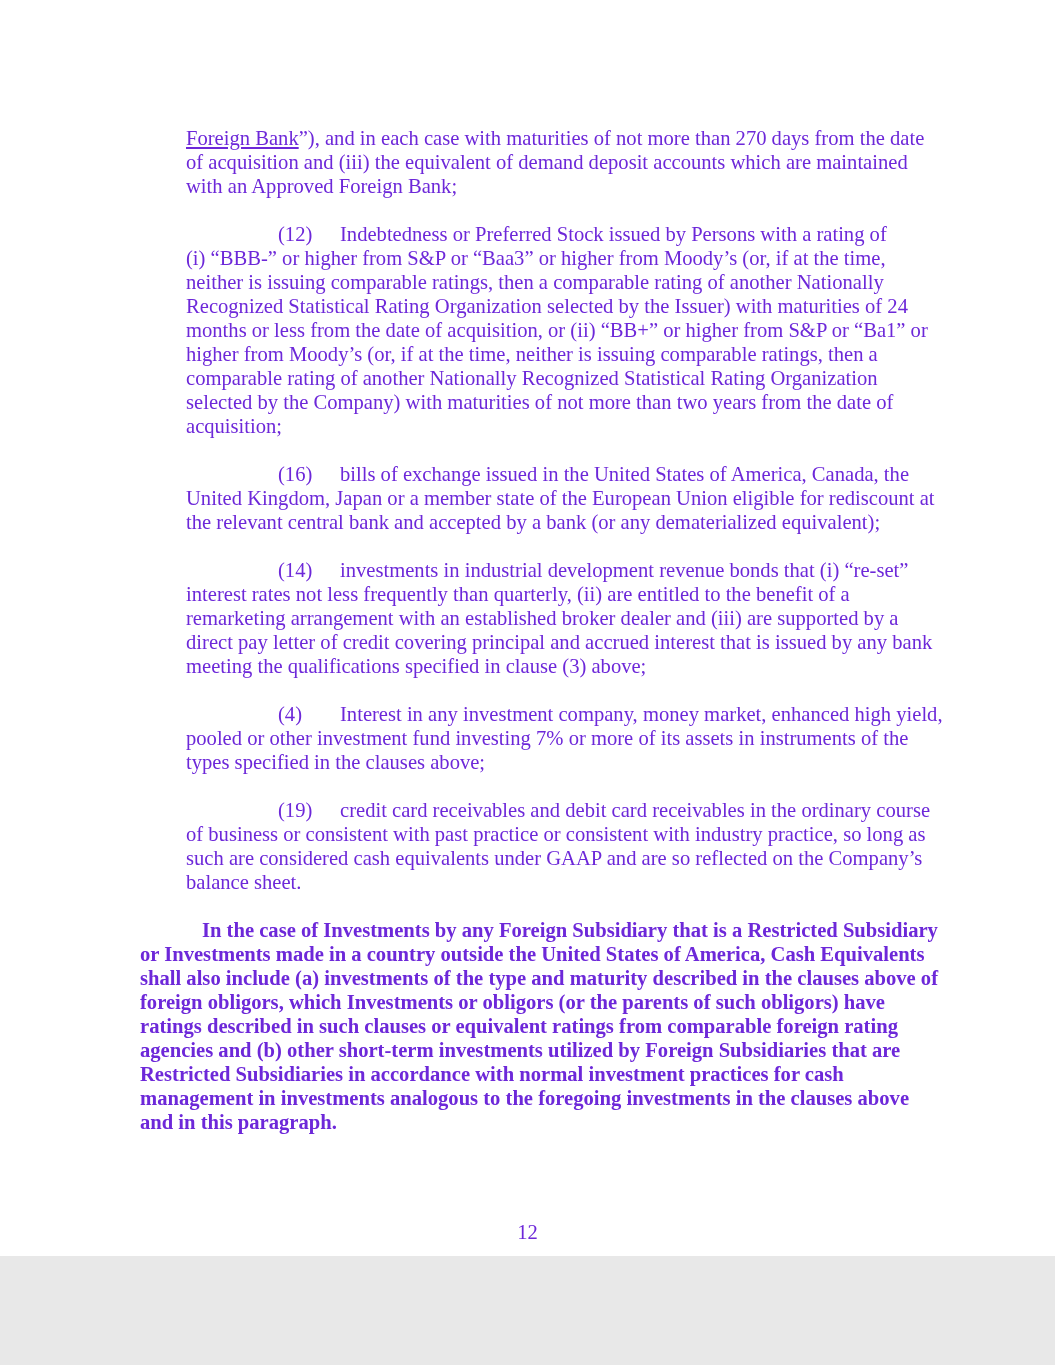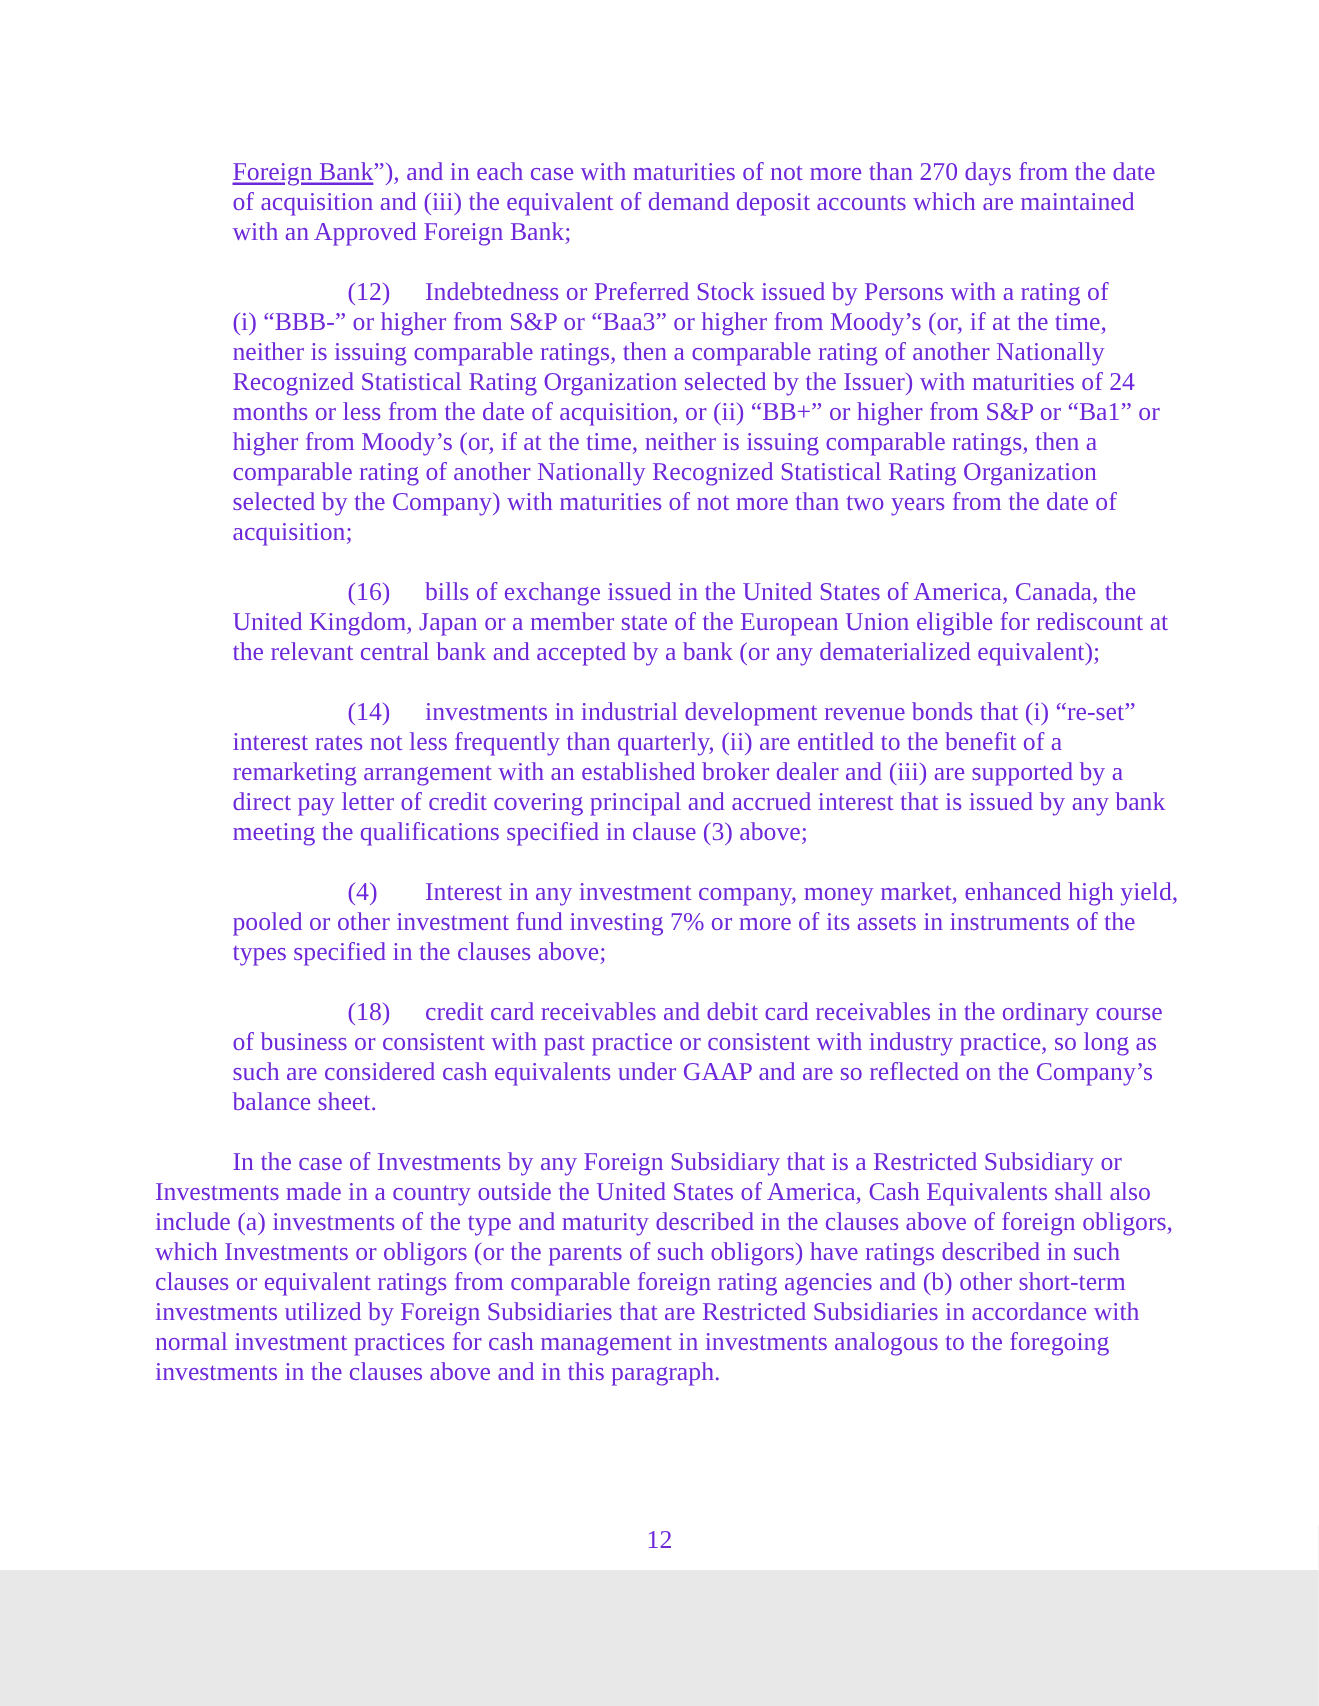--- a/index.html
+++ b/index.html
@@ -25,21 +25,21 @@
     top: 126px;
     left: 124px;
     right: 110px;
   }
   .content p {
     margin: 0 0 24px 0;
     text-align: left;
   }
   p.cont   { margin-left: 62px; text-indent: 0; }
   p.clause { margin-left: 62px; text-indent: 62px; }
-  p.bodyp  { margin-left: 0;    text-indent: 62px; }
+  p.bodyp  { margin-left: 16px;    text-indent: 62px; font-weight: bold; }
   .num {
     display: inline-block;
     width: 62px;
     text-indent: 0;
     margin-left: 30px;
   }
   .u { text-decoration: underline; }
   .pagenum {
     position: absolute;
     top: 1220px;
@@ -51,17 +51,17 @@
 </head>
 <body>
 
 <div class="page">
   <div class="content" id="doc">
       <p class="cont"><span class="u">Foreign Bank</span><span>”), and in each case with maturities of not more than 270 days from the date of acquisition and (iii) the equivalent of demand deposit accounts which are maintained with an Approved Foreign Bank;</span></p>
       <p class="clause"><span class="num">(12)</span><span>Indebtedness or Preferred Stock issued by Persons with a rating of (i)&nbsp;“BBB-” or higher from S&amp;P or “Baa3” or higher from Moody’s (or, if at the time, neither is issuing comparable ratings, then a comparable rating of another Nationally Recognized Statistical Rating Organization selected by the Issuer) with maturities of 24 months or less from the date of acquisition, or (ii) “BB+” or higher from S&amp;P or “Ba1” or higher from Moody’s (or, if at the time, neither is issuing comparable ratings, then a comparable rating of another Nationally Recognized Statistical Rating Organization selected by the Company) with maturities of not more than two years from the date of acquisition;</span></p>
       <p class="clause"><span class="num">(16)</span><span>bills of exchange issued in the United States of America, Canada, the United Kingdom, Japan or a member state of the European Union eligible for rediscount at the relevant central bank and accepted by a bank (or any dematerialized equivalent);</span></p>
       <p class="clause"><span class="num">(14)</span><span>investments in industrial development revenue bonds that (i) “re-set” interest rates not less frequently than quarterly, (ii) are entitled to the benefit of a remarketing arrangement with an established broker dealer and (iii) are supported by a direct pay letter of credit covering principal and accrued interest that is issued by any bank meeting the qualifications specified in clause (3) above;</span></p>
       <p class="clause"><span class="num">(4)</span><span>Interest in any investment company, money market, enhanced high yield, pooled or other investment fund investing 7% or more of its assets in instruments of the types specified in the clauses above;</span></p>
-      <p class="clause"><span class="num">(18)</span><span>credit card receivables and debit card receivables in the ordinary course of business or consistent with past practice or consistent with industry practice, so long as such are considered cash equivalents under GAAP and are so reflected on the Company’s balance sheet.</span></p>
+      <p class="clause"><span class="num">(19)</span><span>credit card receivables and debit card receivables in the ordinary course of business or consistent with past practice or consistent with industry practice, so long as such are considered cash equivalents under GAAP and are so reflected on the Company’s balance sheet.</span></p>
       <p class="bodyp"><span>In the case of Investments by any Foreign Subsidiary that is a Restricted Subsidiary or Investments made in a country outside the United States of America, Cash Equivalents shall also include (a) investments of the type and maturity described in the clauses above of foreign obligors, which Investments or obligors (or the parents of such obligors) have ratings described in such clauses or equivalent ratings from comparable foreign rating agencies and (b) other short-term investments utilized by Foreign Subsidiaries that are Restricted Subsidiaries in accordance with normal investment practices for cash management in investments analogous to the foregoing investments in the clauses above and in this paragraph.</span></p>
     </div>
   <div class="pagenum">12</div>
 </div>
 
 </body></html>

